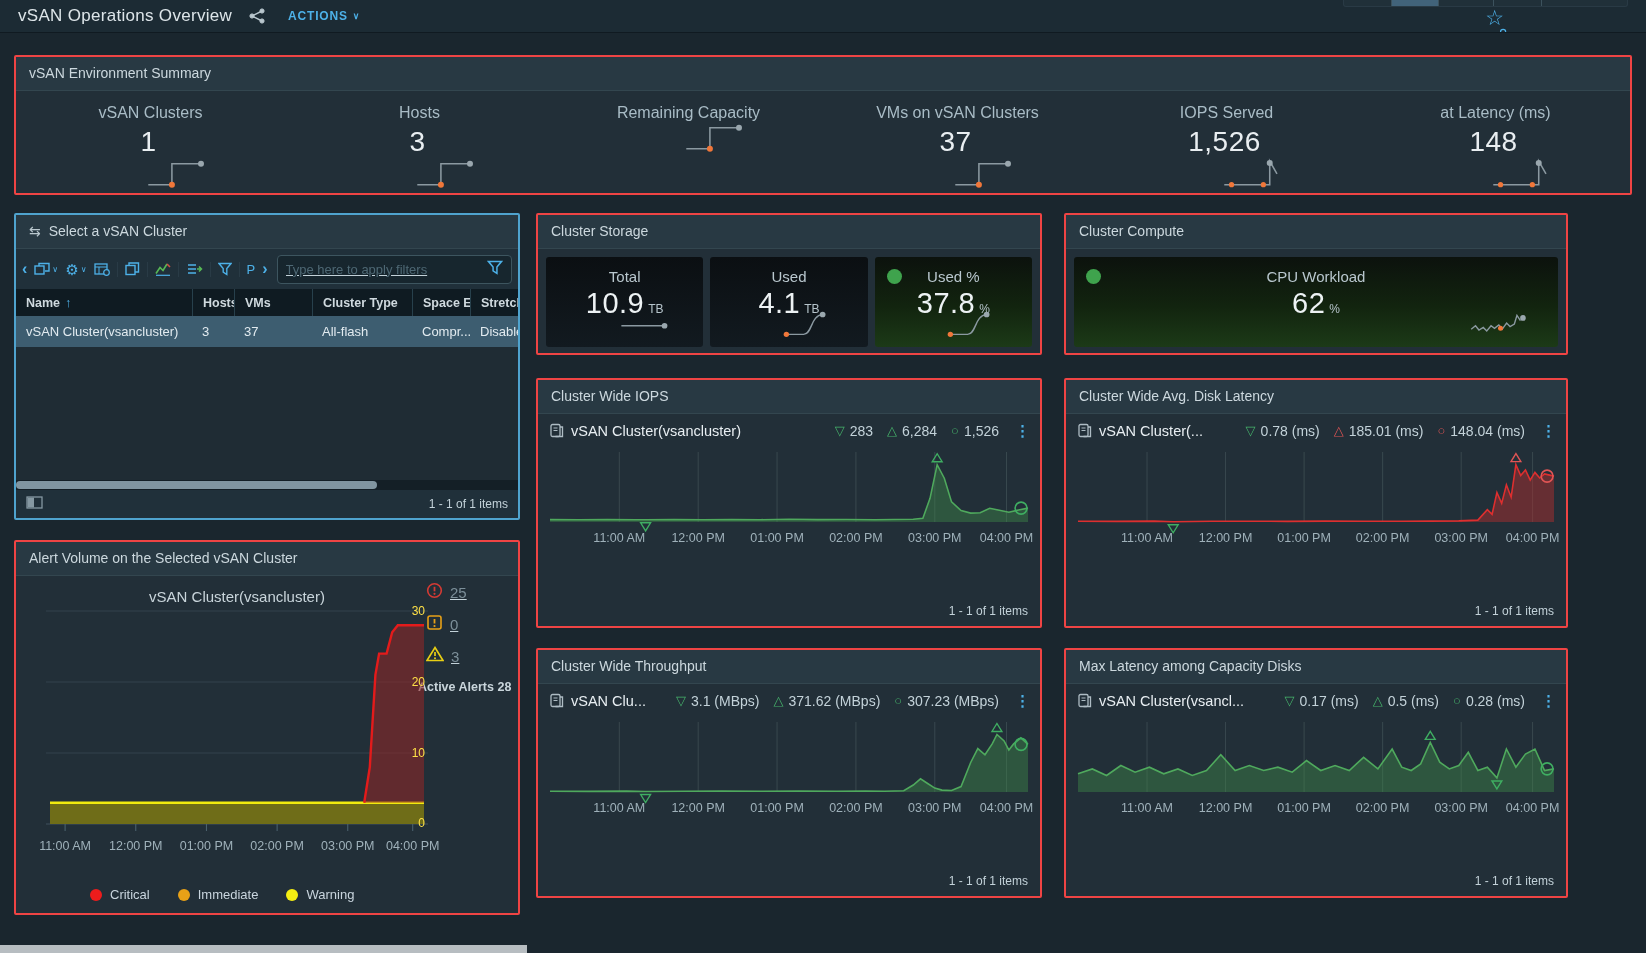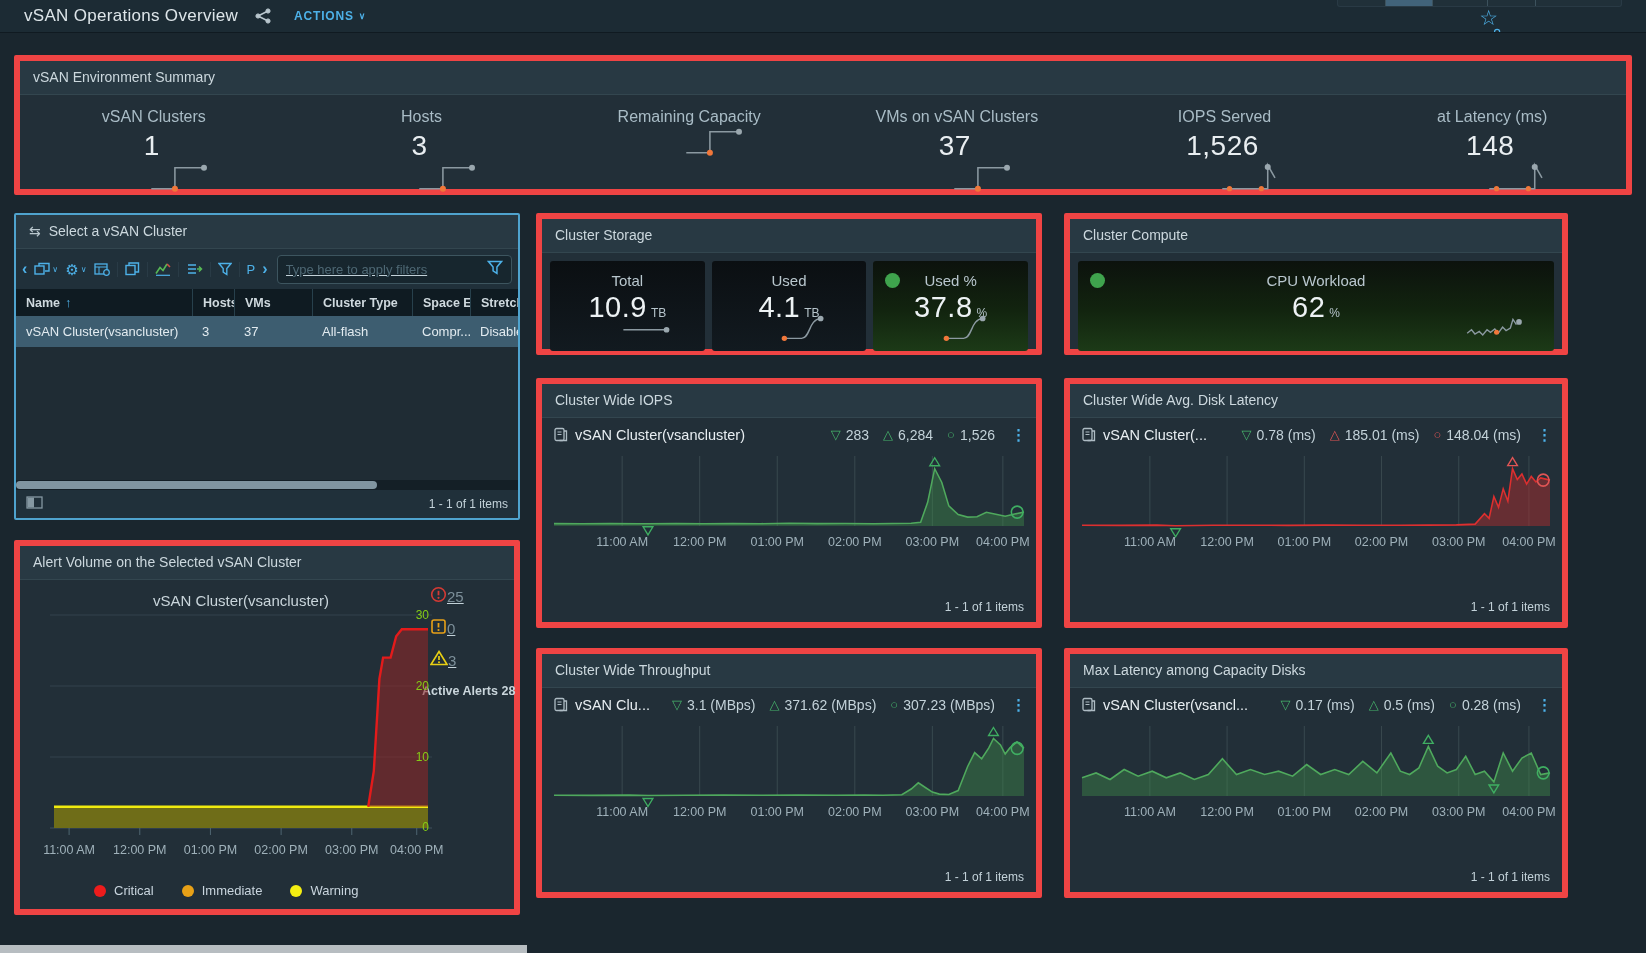--- a/index.html
+++ b/index.html
@@ -1,34 +1,34 @@
 <!DOCTYPE html>
 <html><head>
 <meta charset="utf-8">
 <style>
   * { box-sizing: border-box; margin: 0; padding: 0; }
   body { background:#10181d; font-family:"Liberation Sans", sans-serif; }
   .screen{position:relative;width:1646px;height:953px;background:#1a262e;overflow:hidden;color:#c3d2d9;}
 
   
-  .topbar{position:absolute;left:0;top:0;width:1646px;height:33px;background:#1c2b34;border-bottom:1px solid #101a21;display:flex;align-items:center;padding:0 24px;overflow:hidden;}
+  .topbar{position:absolute;left:0;top:0;width:1646px;height:33px;background:#1c2b34;border-bottom:1px solid #101a21;display:flex;align-items:center;padding:0 18px;overflow:hidden;}
   .page-title{font-size:17px;color:#dde5e9;font-weight:400;letter-spacing:.3px;}
   .tb-share{margin-left:16px;display:flex;align-items:center;}
   .actions{margin-left:22px;font-size:12px;font-weight:bold;letter-spacing:.8px;color:#4db1e8;display:flex;align-items:center;gap:5px;cursor:pointer;}
   .actions .caret{font-size:9px;}
   .tb-right{margin-left:auto;display:flex;align-items:center;flex-direction:column;}
   .time-group{display:flex;border:1px solid #42596546;border-radius:3px;overflow:hidden;background:#203039;}
   .time-btn{padding:5px 15px;font-size:12px;font-weight:bold;letter-spacing:.6px;color:#5d7a88;border-left:1px solid #3c525d;cursor:pointer;}
   .time-btn:first-child{border-left:none;}
   .time-btn.active{background:#41637a;color:#bef264;}
   .tb-star{margin-left:18px;font-size:21px;color:#4db1e8;line-height:1;cursor:pointer;}
   .tb-corner{margin-left:14px;margin-right:-8px;}
 
   
-  .panel{position:absolute;background:#222f38;border:6px solid #ef4444;border-radius:2px;}
+  .panel{position:absolute;background:#222f38;border:2px solid #ef4444;border-radius:2px;}
   .phead{height:34px;line-height:33px;padding:0 13px;font-size:14px;color:#ccd8de;background:#283943;border-bottom:1px solid #33464f;white-space:nowrap;overflow:hidden;}
   .pfoot{position:absolute;right:12px;bottom:8px;font-size:12px;color:#c3d2d9;}
 
   
   #summary{left:14px;top:55px;width:1618px;height:140px;}
   .sum-body{display:flex;height:105px;}
   .metric{flex:1;text-align:center;padding-top:13px;}
   .metric .lbl{font-size:16px;color:#a9bcc6;}
   .metric .val{font-size:28px;color:#e9eef1;margin-top:4px;letter-spacing:.5px;}
   .metric .unit{font-size:12px;color:#a9bcc6;margin-left:4px;}
@@ -89,25 +89,25 @@
   .g.gn{color:#46b36b;} .g.rd{color:#e05555;}
   .kebab{color:#4db1e8;font-weight:bold;font-size:15px;margin-left:2px;cursor:pointer;letter-spacing:-1px;}
   .chart-svg{position:absolute;left:12px;top:68px;width:calc(100% - 24px);height:80px;overflow:visible;}
   .xaxis{position:absolute;left:12px;top:151px;width:calc(100% - 24px);height:16px;font-size:12.5px;color:#9fb1ba;}
   .xaxis span{position:absolute;transform:translateX(-50%);white-space:nowrap;}
 
   
   #alert{left:14px;top:540px;width:506px;height:375px;}
   .al-sub{position:absolute;left:30px;top:46px;width:382px;text-align:center;font-size:15px;color:#c9d5db;}
   .al-badges{position:absolute;left:402px;top:40px;width:100px;}
-  .al-badge{display:flex;align-items:center;padding-left:8px;margin-bottom:11px;text-decoration:underline;}
+  .al-badge{display:flex;align-items:center;gap:7px;padding-left:8px;margin-bottom:11px;text-decoration:underline;}
   .al-badge b{font-size:15px;font-weight:normal;color:#7c8f99;}
   .al-active{font-size:12.5px;font-weight:bold;color:#c9d5db;white-space:nowrap;margin-top:14px;}
   .alert-chart{position:absolute;left:30px;top:58px;width:382px;height:232px;overflow:visible;}
-  .aly{position:absolute;width:26px;text-align:right;font-size:12px;color:#84cc16;left:383px;}
+  .aly{position:absolute;width:26px;text-align:right;font-size:12px;color:#fde047;left:383px;}
   .aly0{top:62px;}.aly1{top:133px;}.aly2{top:204px;}.aly3{top:274px;}
   #alert .xaxis{left:30px;top:297px;width:382px;}
   .legend{position:absolute;left:74px;bottom:11px;display:flex;gap:28px;align-items:center;}
   .legend-item{display:flex;align-items:center;gap:8px;font-size:13px;color:#c9d5de;cursor:pointer;}
   .legend-dot{width:12px;height:12px;border-radius:50%;}
 
   .bottom-strip{position:absolute;left:0;top:945px;width:527px;height:8px;background:#b7bdc1;cursor:grab;}
 </style>
 </head>
 <body>

